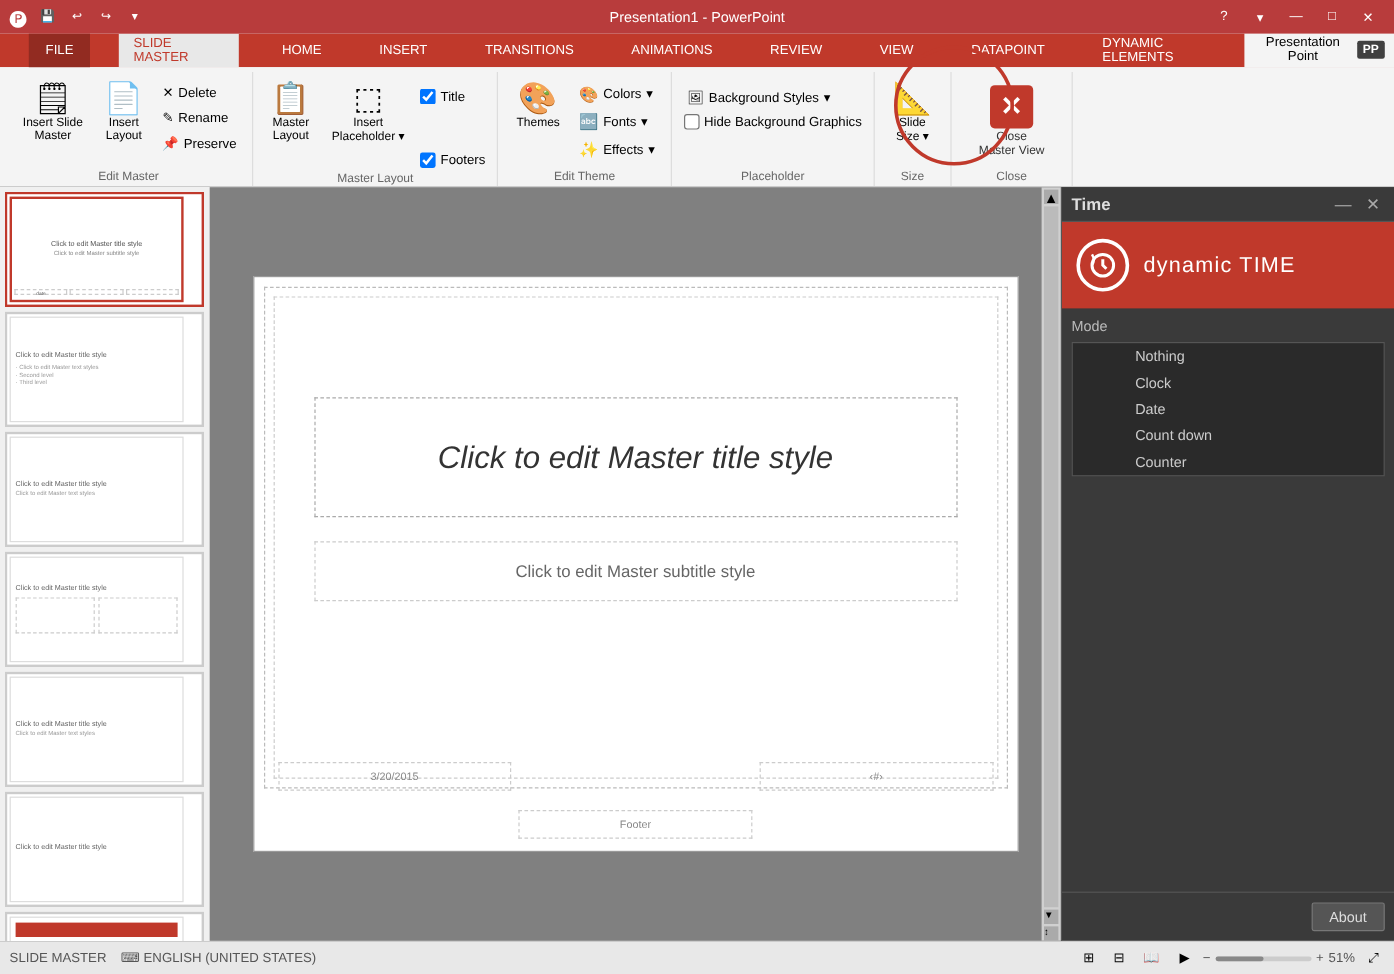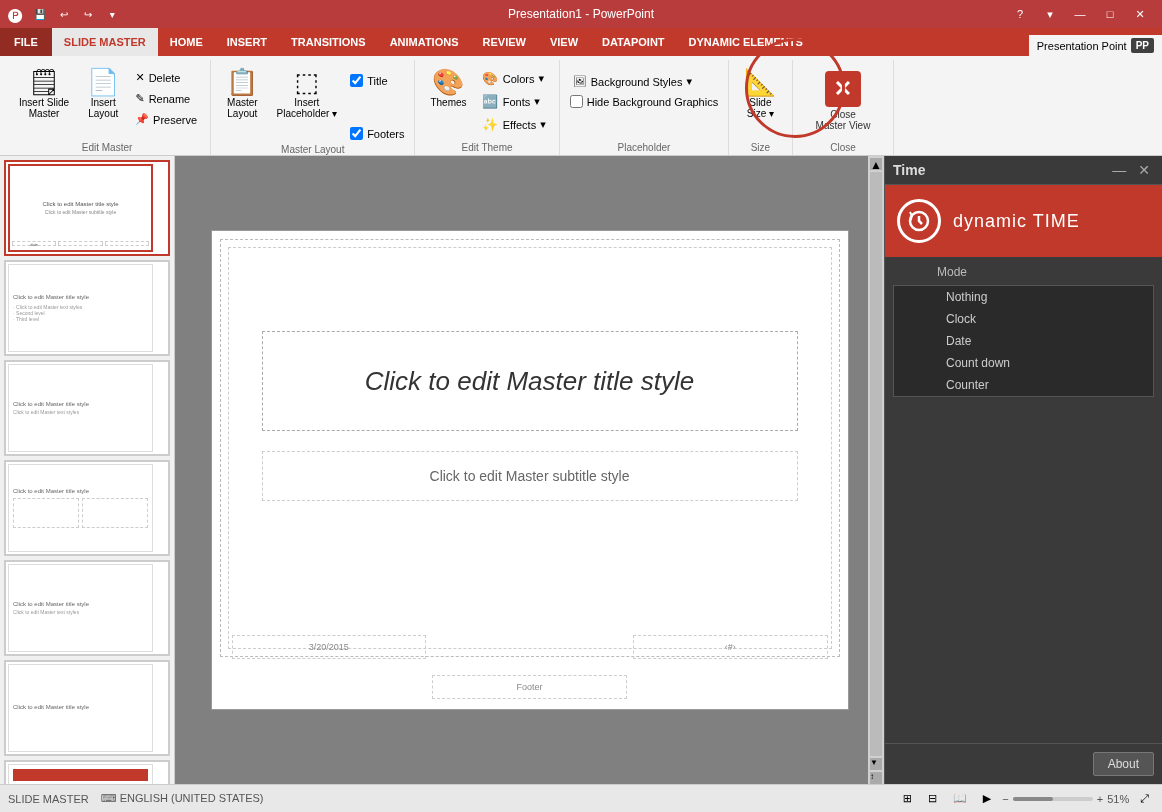--- a/index.html
+++ b/index.html
@@ -30,22 +30,23 @@
     }
     .ribbon-tab {
       padding: 4px 12px;
       font-size: 12px;
       color: white;
       cursor: pointer;
       height: 100%;
       display: flex;
       align-items: center;
       text-transform: uppercase;
-      font-weight: 700;
+      font-weight: 400;
       font-size: 11px;
+      margin-left: 24px;
     }
     .ribbon-tab.active {
       background: #e8e8e8;
       color: #c0392b;
     }
     .ribbon-tab.file-tab {
       background: #922b21;
       padding: 4px 14px;
     }
 
@@ -261,21 +262,21 @@
       display: flex;
       align-items: center;
       justify-content: center;
       color: white;
       font-size: 22px;
       flex-shrink: 0;
     }
     .time-banner-text { color: white; font-size: 18px; font-weight: 300; letter-spacing: 1px; }
 
     .mode-section { padding: 8px; }
-    .mode-label { color: #bbb; font-size: 12px; margin-bottom: 6px; margin-left: 44px; }
+    .mode-label { color: #bbb; font-size: 12px; margin-bottom: 6px; }
     .mode-list { background: #2a2a2a; border: 1px solid #555; }
     .mode-item {
       padding: 4px 8px;
       color: #ccc;
       font-size: 12px;
       cursor: pointer;
       margin-left: 44px;
     }
 
     .right-panel-spacer { flex: 1; }

